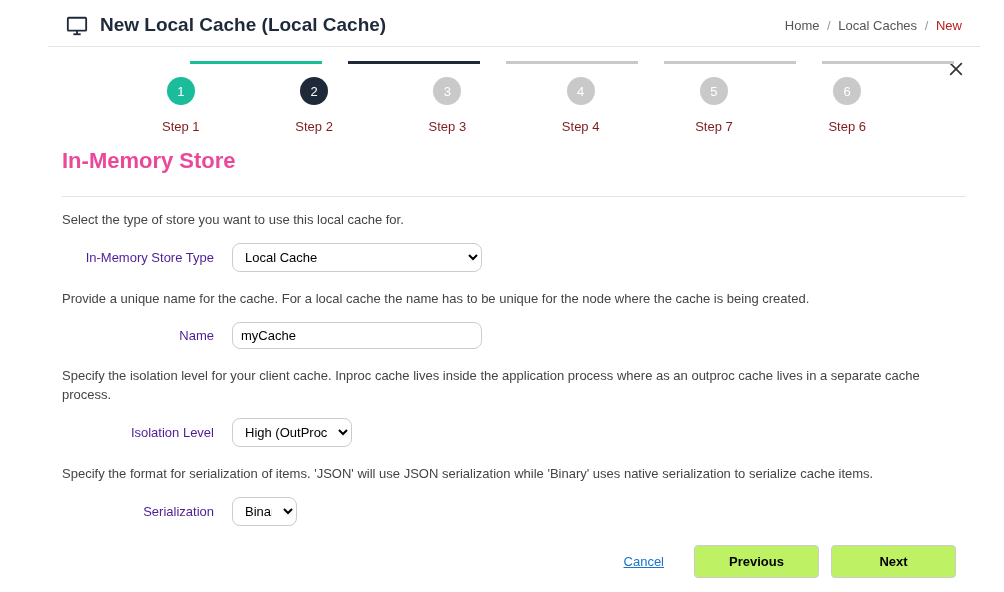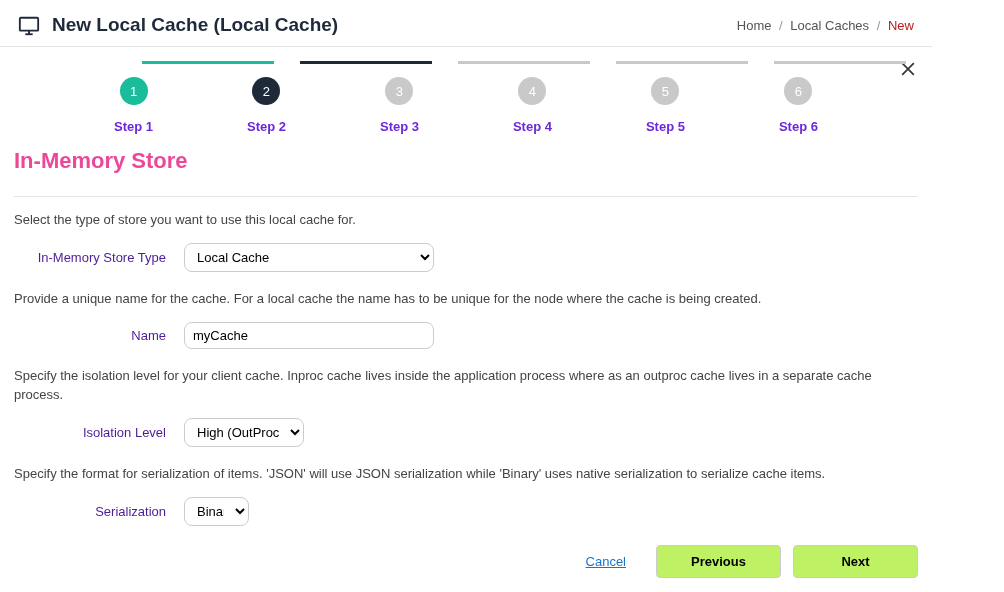--- a/index.html
+++ b/index.html
@@ -1,17 +1,17 @@
 <!DOCTYPE html>
 <html><head>
   <meta charset="utf-8">
   <style>
     * { box-sizing: border-box; margin: 0; padding: 0; }
     body { font-family: 'Segoe UI', Arial, sans-serif; font-size: 13px; color: #333; background: #fff; }
-    .container { width: 932px; height: 592px; position: relative; }
+    .container { width: 932px; height: 592px; position: relative; margin-left: 48px; }
 
     .header { display: flex; align-items: center; justify-content: space-between; padding: 14px 18px 10px 18px; border-bottom: 1px solid #e4e4e4; }
     .header-left { display: flex; align-items: center; gap: 12px; }
     .monitor-icon { width: 22px; height: 20px; }
     .page-title { font-size: 19px; font-weight: 600; color: #1e2a3a; }
     .breadcrumb { font-size: 13px; color: #555; }
     .breadcrumb a { color: #555; text-decoration: none; cursor: pointer; }
     .breadcrumb .current { color: #b91c1c; }
     .breadcrumb .sep { margin: 0 4px; color: #999; }
 
@@ -19,42 +19,42 @@
 
     .close-btn { position: absolute; top: 12px; right: 14px; cursor: pointer; width: 20px; height: 20px; }
     .close-btn svg { width: 20px; height: 20px; }
 
     .stepper { display: flex; align-items: center; justify-content: space-between; padding: 30px 100px 0 100px; position: relative; }
     .step { display: flex; flex-direction: column; align-items: center; position: relative; z-index: 2; }
     .step-circle { width: 28px; height: 28px; border-radius: 50%; display: flex; align-items: center; justify-content: center; font-size: 13px; color: #fff; font-weight: 500; }
     .step-circle.done { background: #1abc9c; }
     .step-circle.active { background: #1e2a3a; }
     .step-circle.pending { background: #c9c9c9; }
-    .step-label { margin-top: 14px; font-size: 13px; color: #6d28d9; font-weight: bold; }
+    .step-label { margin-top: 14px; font-size: 13px; color: #7f1d1d; }
     .connector { position: absolute; top: 14px; height: 3px; z-index: 1; }
     .connector.done { background: #1abc9c; }
     .connector.active { background: #1e2a3a; }
     .connector.pending { background: #c9c9c9; }
 
     .stepper-wrap { position: relative; }
 
     .section-title { font-size: 22px; font-weight: 600; color: #ec4899; margin: 14px 0 8px 0; padding-bottom: 22px; border-bottom: 1px solid #e4e4e4; }
 
     .desc { font-size: 13px; color: #444; margin: 14px 0 14px 0; line-height: 1.4; }
 
     .form-row { display: flex; align-items: center; margin: 8px 0 18px 0; }
     .form-label { width: 170px; text-align: right; font-weight: 400; font-size: 13px; color: #4c1d95; padding-right: 18px; }
     .form-control { }
     select, input[type=text] { border: 1px solid #ccc; border-radius: 8px; padding: 5px 8px; font-size: 13px; font-family: inherit; background: #fff; }
     .select-wide { width: 250px; }
     .input-wide { width: 250px; }
     .select-med { width: 120px; }
     .select-sm { width: 65px; }
 
-    .footer { position: absolute; bottom: 14px; right: 14px; display: flex; align-items: center; gap: 12px; }
+    .footer { position: absolute; bottom: 14px; right: 24px; display: flex; align-items: center; gap: 12px; }
     .cancel-link { color: #1a73cc; text-decoration: underline; cursor: pointer; font-size: 13px; margin-right: 18px; }
     .btn { border: 1px solid #ccc; background: #bef264; border-radius: 4px; padding: 8px 0; width: 125px; font-size: 13px; font-weight: 600; cursor: pointer; font-family: inherit; }
   </style>
 </head>
 <body>
 <div class="container">
 
   <div class="header">
     <div class="header-left">
       <span class="monitor-icon">
@@ -102,21 +102,21 @@
         <div class="step">
           <div class="step-circle pending">3</div>
           <div class="step-label">Step 3</div>
         </div>
         <div class="step">
           <div class="step-circle pending">4</div>
           <div class="step-label">Step 4</div>
         </div>
         <div class="step">
           <div class="step-circle pending">5</div>
-          <div class="step-label">Step 5</div>
+          <div class="step-label">Step 7</div>
         </div>
         <div class="step">
           <div class="step-circle pending">6</div>
           <div class="step-label">Step 6</div>
         </div>
       </div>
     </div>
 
     <h2 class="section-title">In-Memory Store</h2>
 

